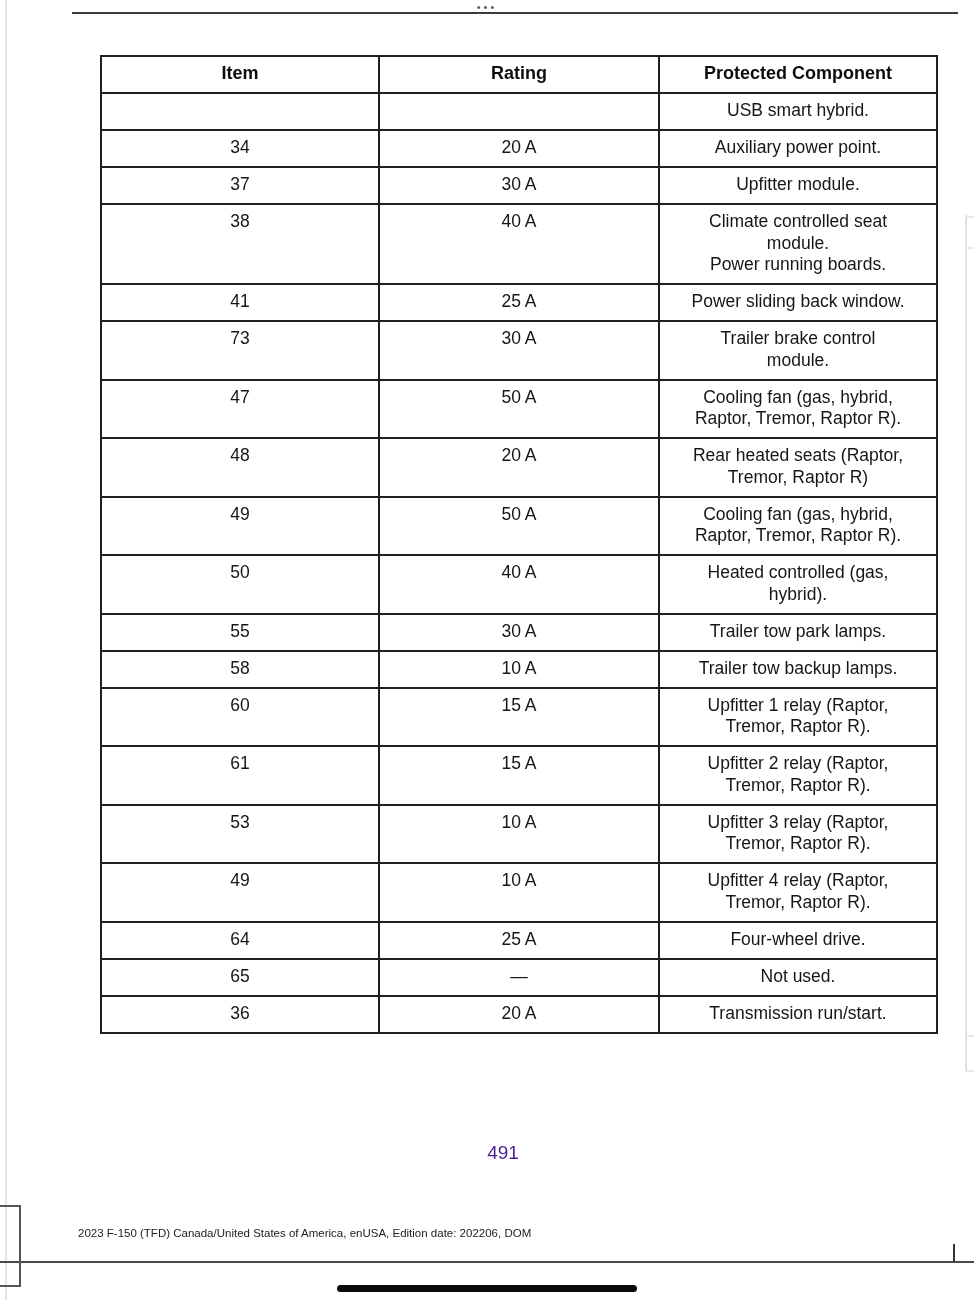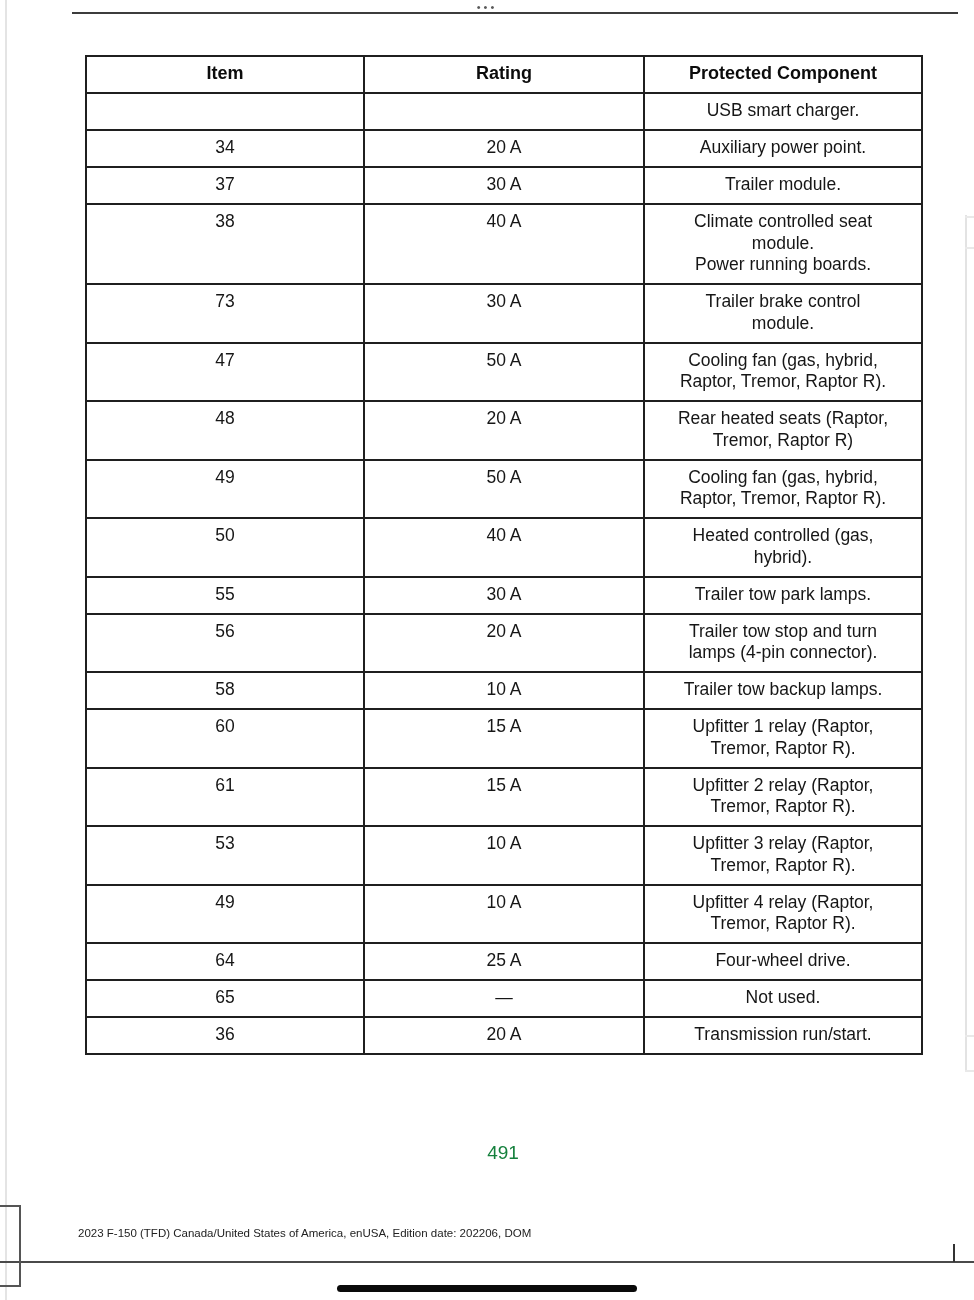--- a/index.html
+++ b/index.html
@@ -28,21 +28,21 @@
     left: 0; top: 1px; width: 974px;
     text-align: center;
     font-size: 11px; letter-spacing: 3px;
     color: #5a5a5a;
     cursor: grab;
   }
 
   
   table.fuse-table {
     position: absolute;
-    left: 85px; top: 55px;
+    left: 100px; top: 55px;
     width: 836px;
     border-collapse: collapse;
     table-layout: fixed;
   }
   .fuse-table th, .fuse-table td {
     border: 2px solid #1f1f1f;
     text-align: center;
     vertical-align: top;
     font-size: 17.5px;
     line-height: 21.5px;
@@ -56,21 +56,21 @@
   }
   .fuse-table td.comp { white-space: pre-line; }
   .col-item { width: 278px; }
   .col-rating { width: 280px; }
   .col-comp { width: 278px; }
 
   
   .page-number {
     left: 85px; top: 1142px; width: 836px;
     font-size: 19px;
-    color: #15803d;
+    color: #4c1d95;
   }
 
   
   .footer-text {
     left: 78px; top: 1227px;
     font-size: 11.5px;
     color: #222222;
   }
 
   
@@ -123,43 +123,48 @@
     <tr>
       <th>Item</th>
       <th>Rating</th>
       <th>Protected Component</th>
     </tr>
   </thead>
   <tbody id="fuse-tbody">
   <tr>
     <td class="item"></td>
     <td class="rating"></td>
-    <td class="comp">USB smart charger.</td>
+    <td class="comp">USB smart hybrid.</td>
   </tr>
 
   <tr>
     <td class="item">34</td>
     <td class="rating">20 A</td>
     <td class="comp">Auxiliary power point.</td>
   </tr>
 
   <tr>
     <td class="item">37</td>
     <td class="rating">30 A</td>
-    <td class="comp">Trailer module.</td>
+    <td class="comp">Upfitter module.</td>
   </tr>
 
   <tr>
     <td class="item">38</td>
     <td class="rating">40 A</td>
     <td class="comp">Climate controlled seat
 module.
 Power running boards.</td>
   </tr>
 
+  <tr>
+    <td class="item">41</td>
+    <td class="rating">25 A</td>
+    <td class="comp">Power sliding back window.</td>
+  </tr>
 
   <tr>
     <td class="item">73</td>
     <td class="rating">30 A</td>
     <td class="comp">Trailer brake control
 module.</td>
   </tr>
 
   <tr>
     <td class="item">47</td>
@@ -188,26 +193,20 @@
     <td class="comp">Heated controlled (gas,
 hybrid).</td>
   </tr>
 
   <tr>
     <td class="item">55</td>
     <td class="rating">30 A</td>
     <td class="comp">Trailer tow park lamps.</td>
   </tr>
 
-  <tr>
-    <td class="item">56</td>
-    <td class="rating">20 A</td>
-    <td class="comp">Trailer tow stop and turn
-lamps (4-pin connector).</td>
-  </tr>
 
   <tr>
     <td class="item">58</td>
     <td class="rating">10 A</td>
     <td class="comp">Trailer tow backup lamps.</td>
   </tr>
 
   <tr>
     <td class="item">60</td>
     <td class="rating">15 A</td>

